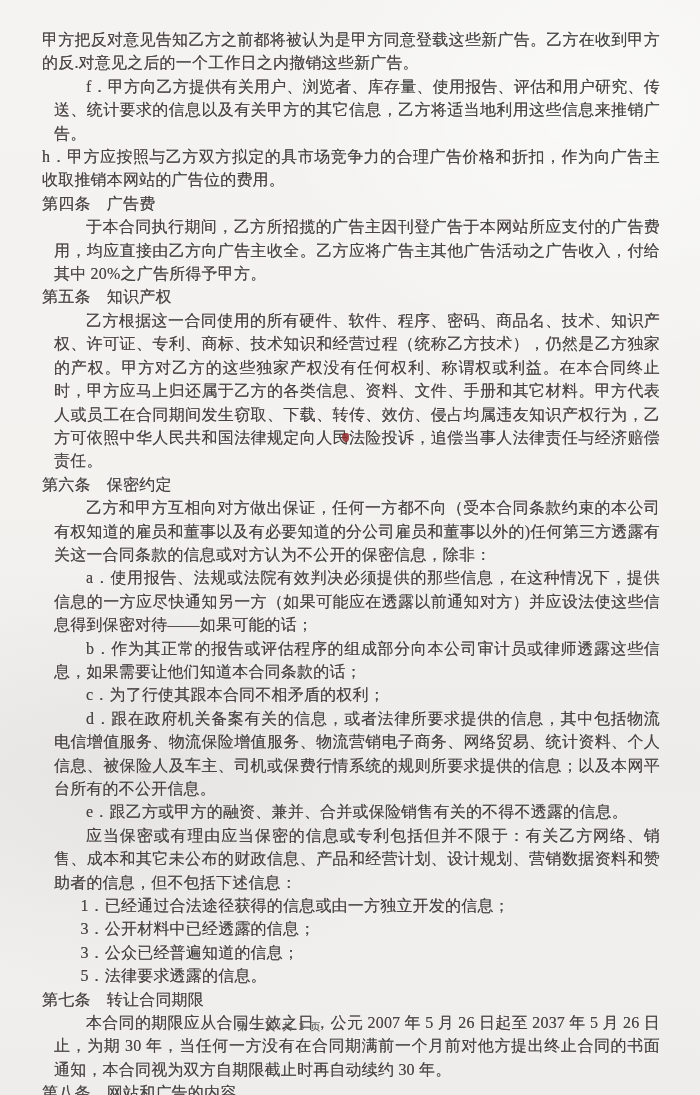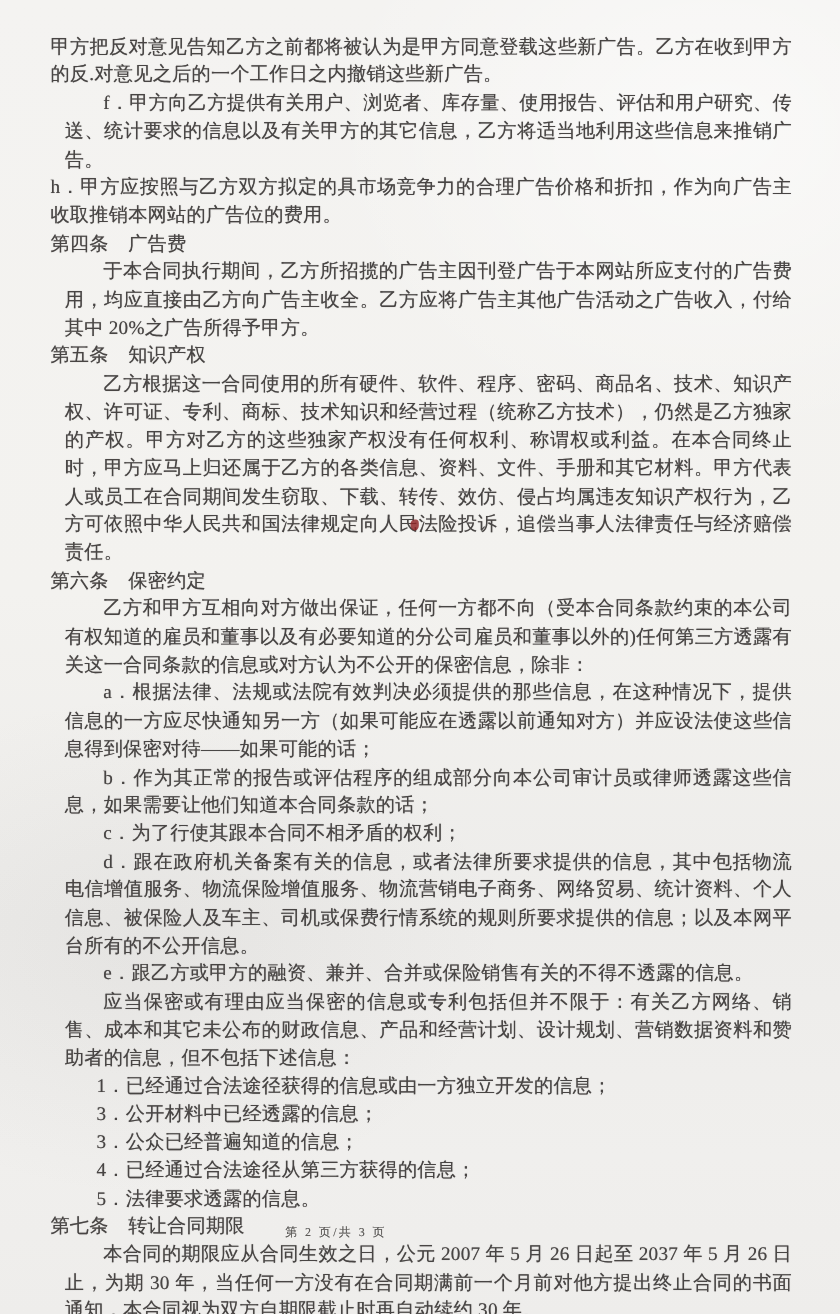--- a/index.html
+++ b/index.html
@@ -73,30 +73,29 @@
   <div class="content">
       <p class="para body">甲方把反对意见告知乙方之前都将被认为是甲方同意登载这些新广告。乙方在收到甲方的反.对意见之后的一个工作日之内撤销这些新广告。</p>
       <p class="para indent">f．甲方向乙方提供有关用户、浏览者、库存量、使用报告、评估和用户研究、传送、统计要求的信息以及有关甲方的其它信息，乙方将适当地利用这些信息来推销广告。</p>
       <p class="para body">h．甲方应按照与乙方双方拟定的具市场竞争力的合理广告价格和折扣，作为向广告主收取推销本网站的广告位的费用。</p>
       <p class="para heading">第四条　广告费</p>
       <p class="para indent">于本合同执行期间，乙方所招揽的广告主因刊登广告于本网站所应支付的广告费用，均应直接由乙方向广告主收全。乙方应将广告主其他广告活动之广告收入，付给其中 20%之广告所得予甲方。</p>
       <p class="para heading">第五条　知识产权</p>
       <p class="para indent">乙方根据这一合同使用的所有硬件、软件、程序、密码、商品名、技术、知识产权、许可证、专利、商标、技术知识和经营过程（统称乙方技术），仍然是乙方独家的产权。甲方对乙方的这些独家产权没有任何权利、称谓权或利益。在本合同终止时，甲方应马上归还属于乙方的各类信息、资料、文件、手册和其它材料。甲方代表人或员工在合同期间发生窃取、下载、转传、效仿、侵占均属违友知识产权行为，乙方可依照中华人民共和国法律规定向人民法险投诉，追偿当事人法律责任与经济赔偿责任。</p>
       <p class="para heading">第六条　保密约定</p>
       <p class="para indent">乙方和甲方互相向对方做出保证，任何一方都不向（受本合同条款约束的本公司有权知道的雇员和董事以及有必要知道的分公司雇员和董事以外的)任何第三方透露有关这一合同条款的信息或对方认为不公开的保密信息，除非：</p>
-      <p class="para indent">a．根据法律、法规或法院有效判决必须提供的那些信息，在这种情况下，提供信息的一方应尽快通知另一方（如果可能应在透露以前通知对方）并应设法使这些信息得到保密对待——如果可能的话；</p>
+      <p class="para indent">a．使用报告、法规或法院有效判决必须提供的那些信息，在这种情况下，提供信息的一方应尽快通知另一方（如果可能应在透露以前通知对方）并应设法使这些信息得到保密对待——如果可能的话；</p>
       <p class="para indent">b．作为其正常的报告或评估程序的组成部分向本公司审计员或律师透露这些信息，如果需要让他们知道本合同条款的话；</p>
       <p class="para indent">c．为了行使其跟本合同不相矛盾的权利；</p>
       <p class="para indent">d．跟在政府机关备案有关的信息，或者法律所要求提供的信息，其中包括物流电信增值服务、物流保险增值服务、物流营销电子商务、网络贸易、统计资料、个人信息、被保险人及车主、司机或保费行情系统的规则所要求提供的信息；以及本网平台所有的不公开信息。</p>
       <p class="para indent">e．跟乙方或甲方的融资、兼并、合并或保险销售有关的不得不透露的信息。</p>
       <p class="para indent">应当保密或有理由应当保密的信息或专利包括但并不限于：有关乙方网络、销售、成本和其它未公布的财政信息、产品和经营计划、设计规划、营销数据资料和赞助者的信息，但不包括下述信息：</p>
       <p class="para number">1．已经通过合法途径获得的信息或由一方独立开发的信息；</p>
       <p class="para number">3．公开材料中已经透露的信息；</p>
       <p class="para number">3．公众已经普遍知道的信息；</p>
-      <p class="para number">4．已经通过合法途径从第三方获得的信息；</p>
       <p class="para number">5．法律要求透露的信息。</p>
       <p class="para heading">第七条　转让合同期限</p>
       <p class="para indent">本合同的期限应从合同生效之日，公元 2007 年 5 月 26 日起至 2037 年 5 月 26 日止，为期 30 年，当任何一方没有在合同期满前一个月前对他方提出终止合同的书面通知，本合同视为双方自期限截止时再自动续约 30 年。</p>
       <p class="para heading">第八条　网站和广告的内容</p>
     </div>
   <div class="red-mark"></div>
   <div class="footer">
     <span>第 2 页/共 3 页</span>
   </div>
 </div>

